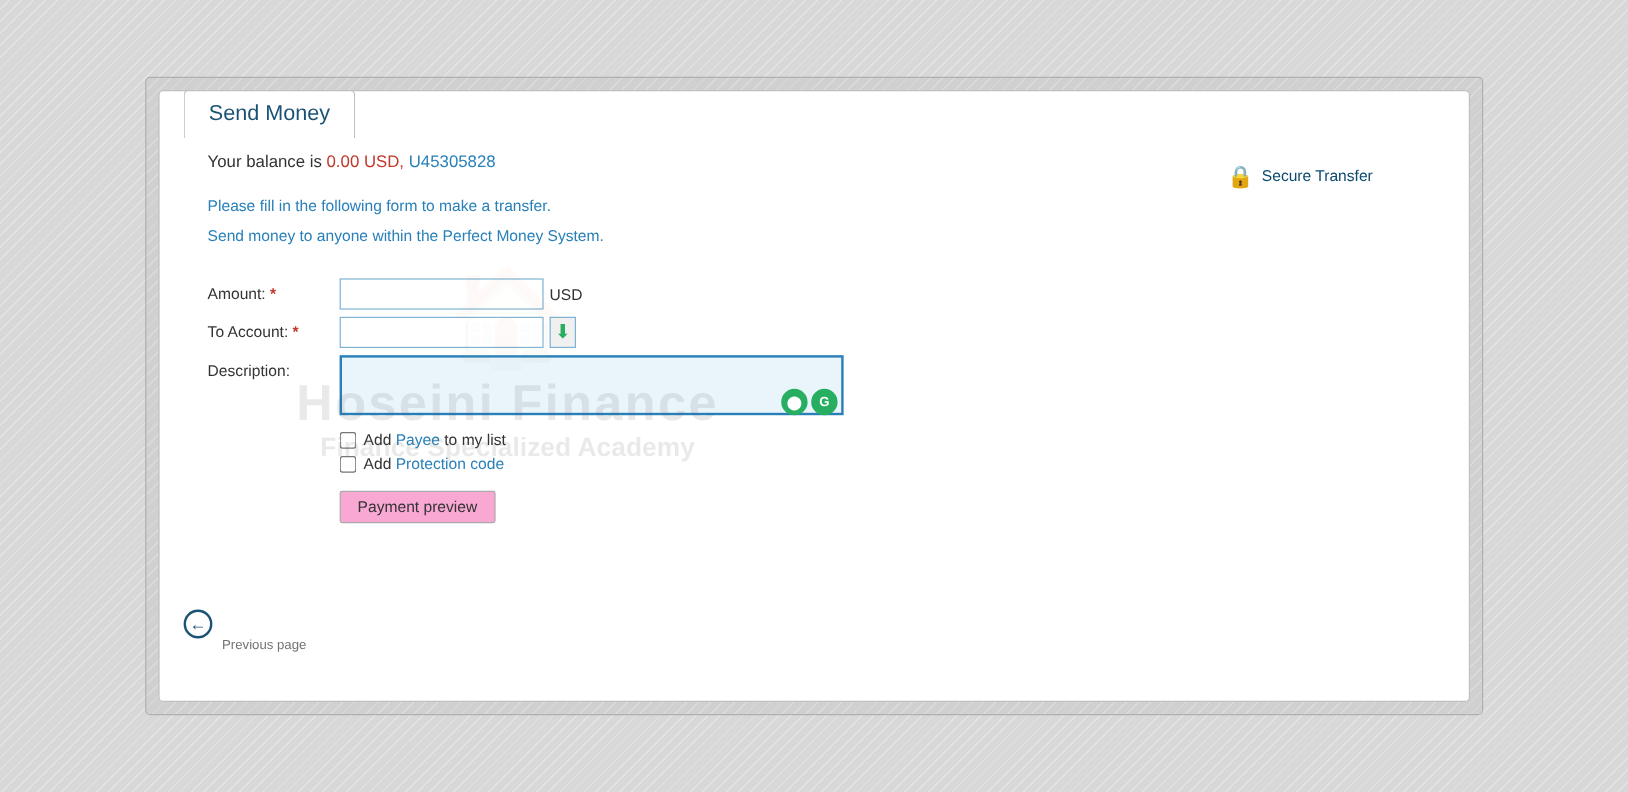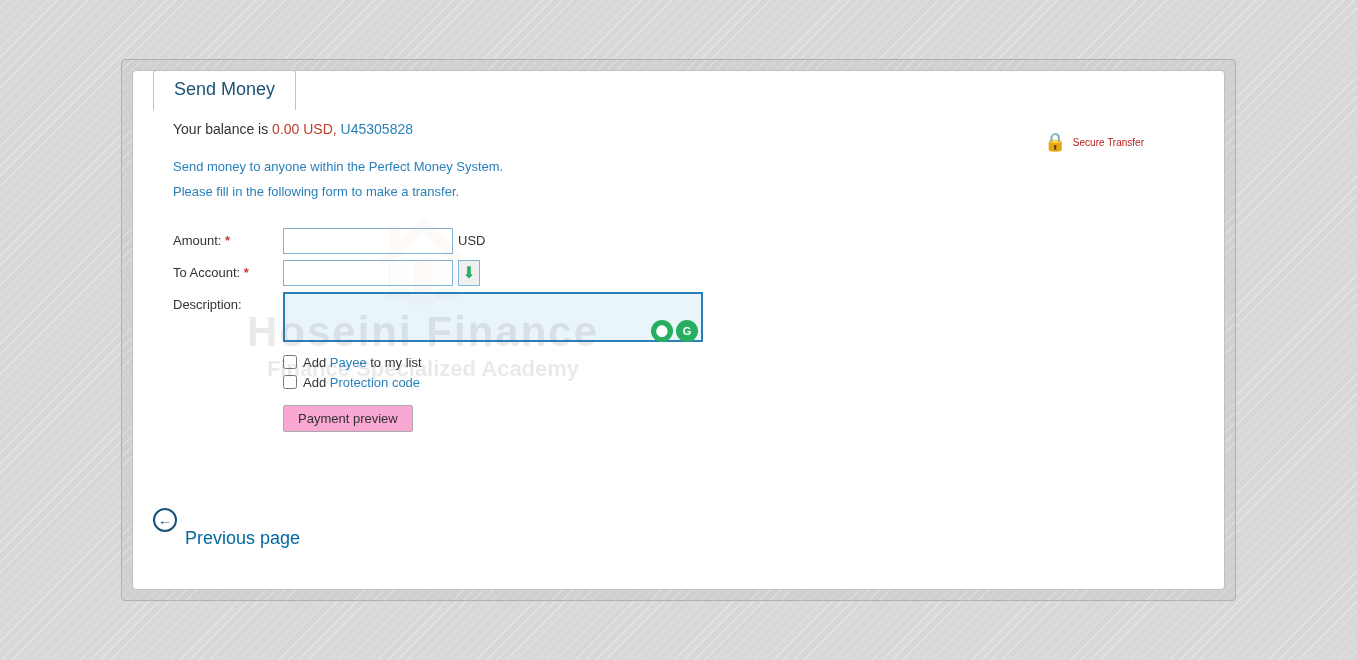--- a/index.html
+++ b/index.html
@@ -96,22 +96,22 @@
       align-items: center;
       gap: 6px;
     }
 
     .lock-icon {
       color: #f39c12;
       font-size: 18px;
     }
 
     .secure-transfer-text {
-      color: #b91c1c;
-      font-size: 10px;
+      color: #0c4a6e;
+      font-size: 13px;
     }
 
     .description-text {
       color: #2980b9;
       font-size: 13px;
       margin-bottom: 4px;
       line-height: 1.6;
     }
 
     .form-section {
@@ -307,22 +307,22 @@
       border-radius: 50%;
       display: flex;
       align-items: center;
       justify-content: center;
       color: #1a5276;
       font-size: 14px;
       cursor: pointer;
     }
 
     .previous-page-text {
-      color: #0369a1;
-      font-size: 18px;
+      color: #737373;
+      font-size: 11px;
       cursor: pointer;
       margin-top: 36px;
     }
   </style>
 </head>
 <body>
 
 <div class="outer-container">
   <div class="inner-container">
 
@@ -337,22 +337,22 @@
         <span class="balance-amount">0.00 USD,</span>
         <span class="balance-account">U45305828</span>
       </div>
 
       <div class="secure-transfer-row">
         <span class="lock-icon">🔒</span>
         <span class="secure-transfer-text">Secure Transfer</span>
       </div>
 
       <div>
+        <p class="description-text">Please fill in the following form to make a transfer.</p>
         <p class="description-text">Send money to anyone within the Perfect Money System.</p>
-        <p class="description-text">Please fill in the following form to make a transfer.</p>
       </div>
 
       <div class="form-section">
 
         <div class="watermark">
           <div class="watermark-icon">🏠</div>
           <div class="watermark-text1">Hoseini Finance</div>
           <div class="watermark-text2">Finance Specialized Academy</div>
         </div>
 

